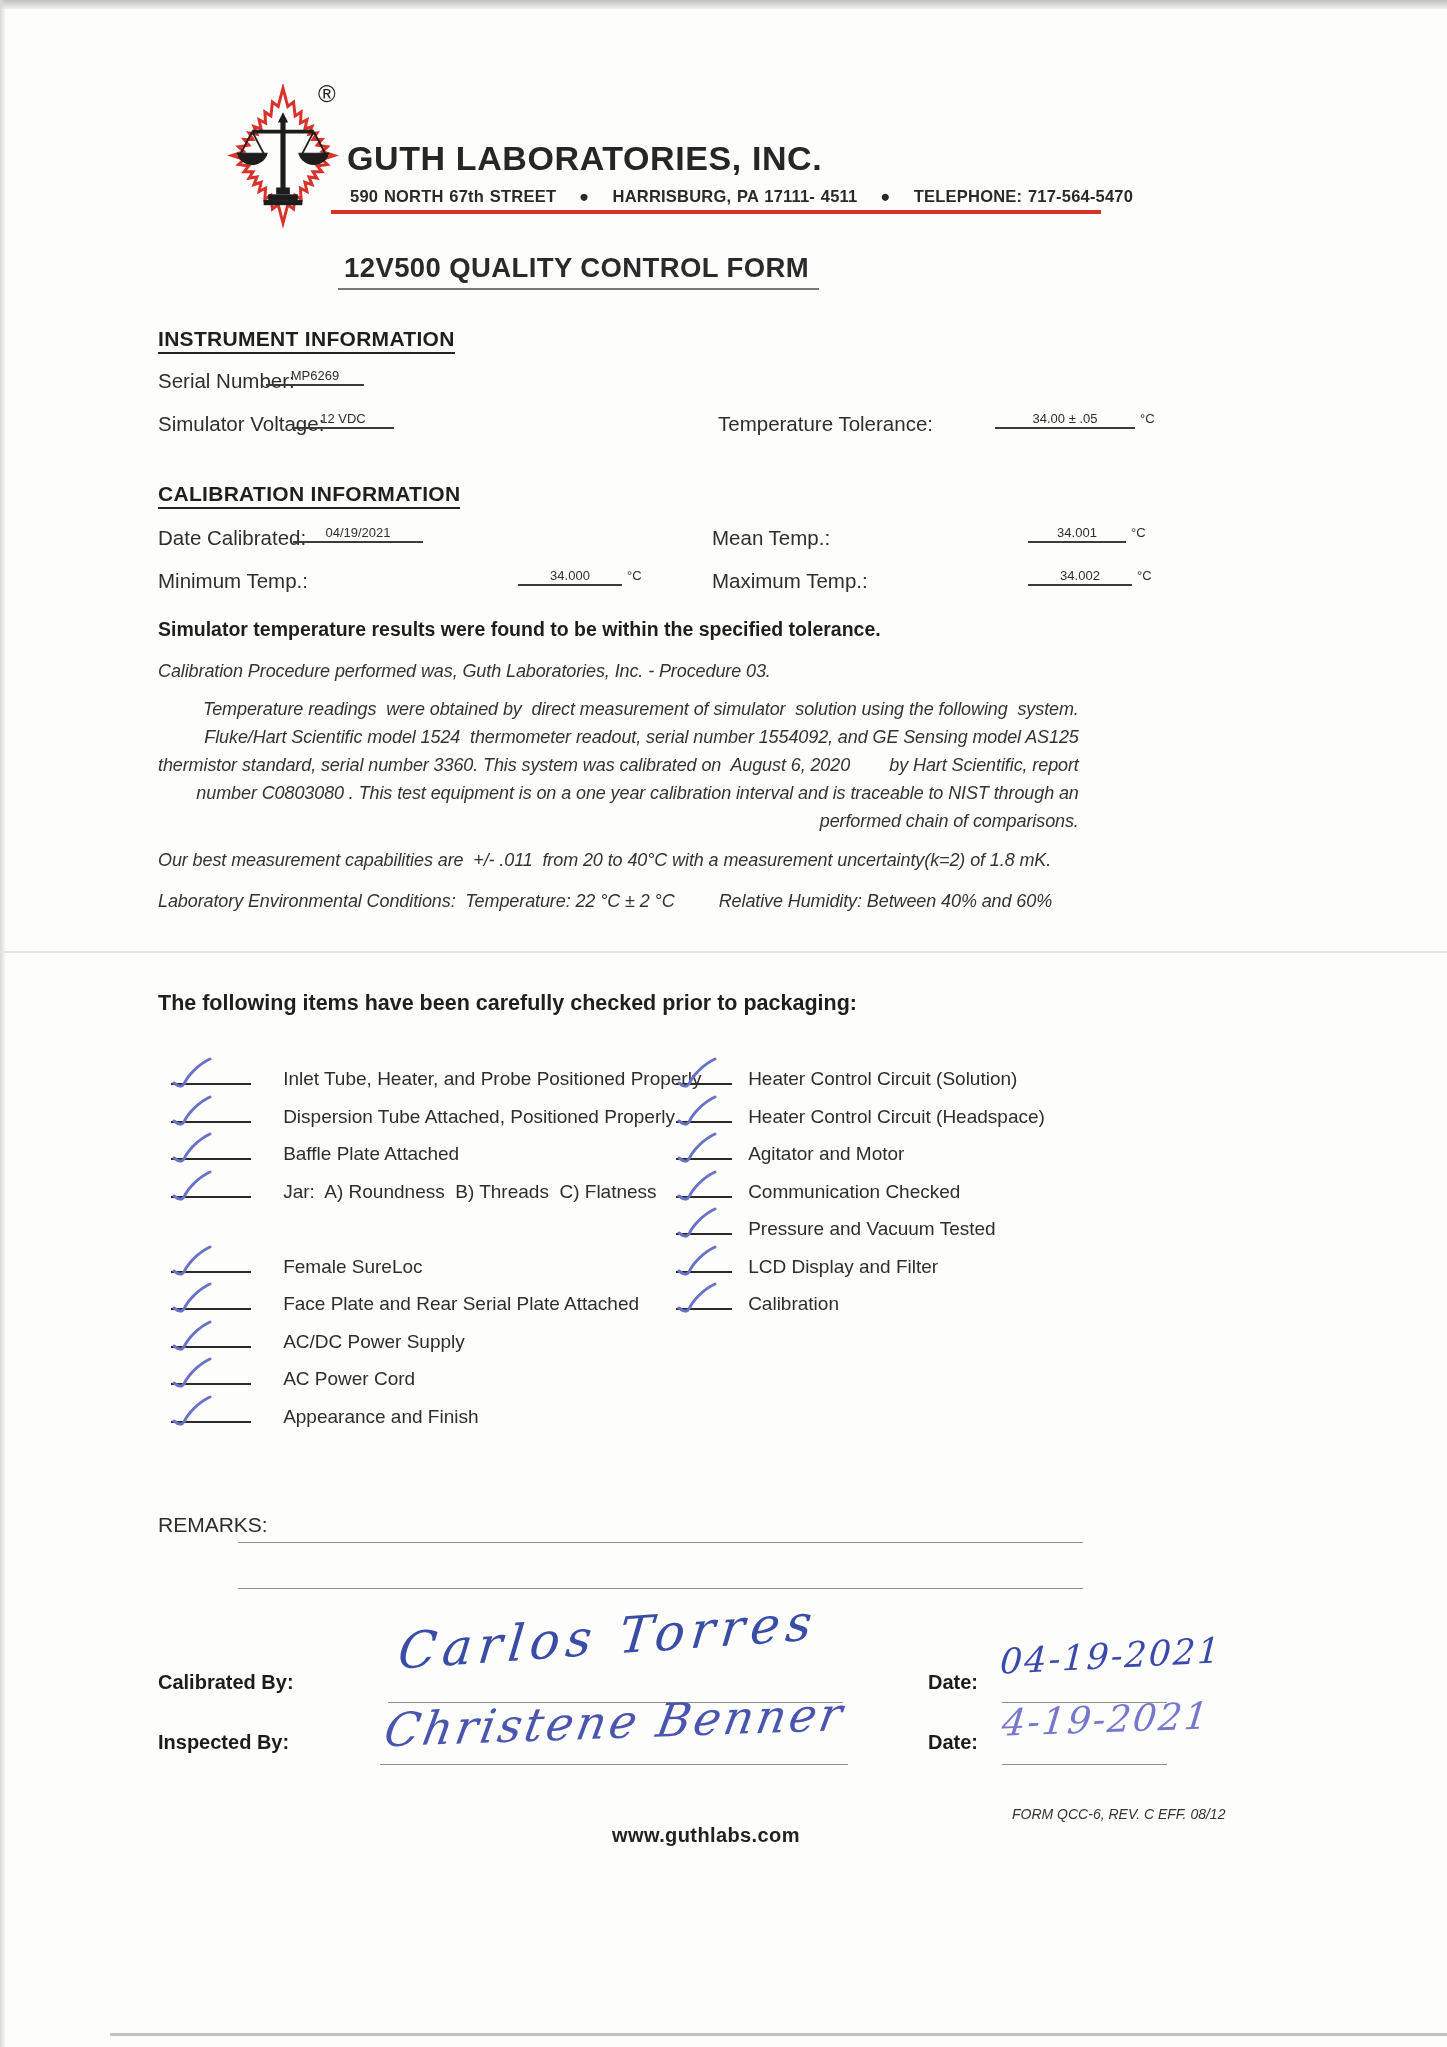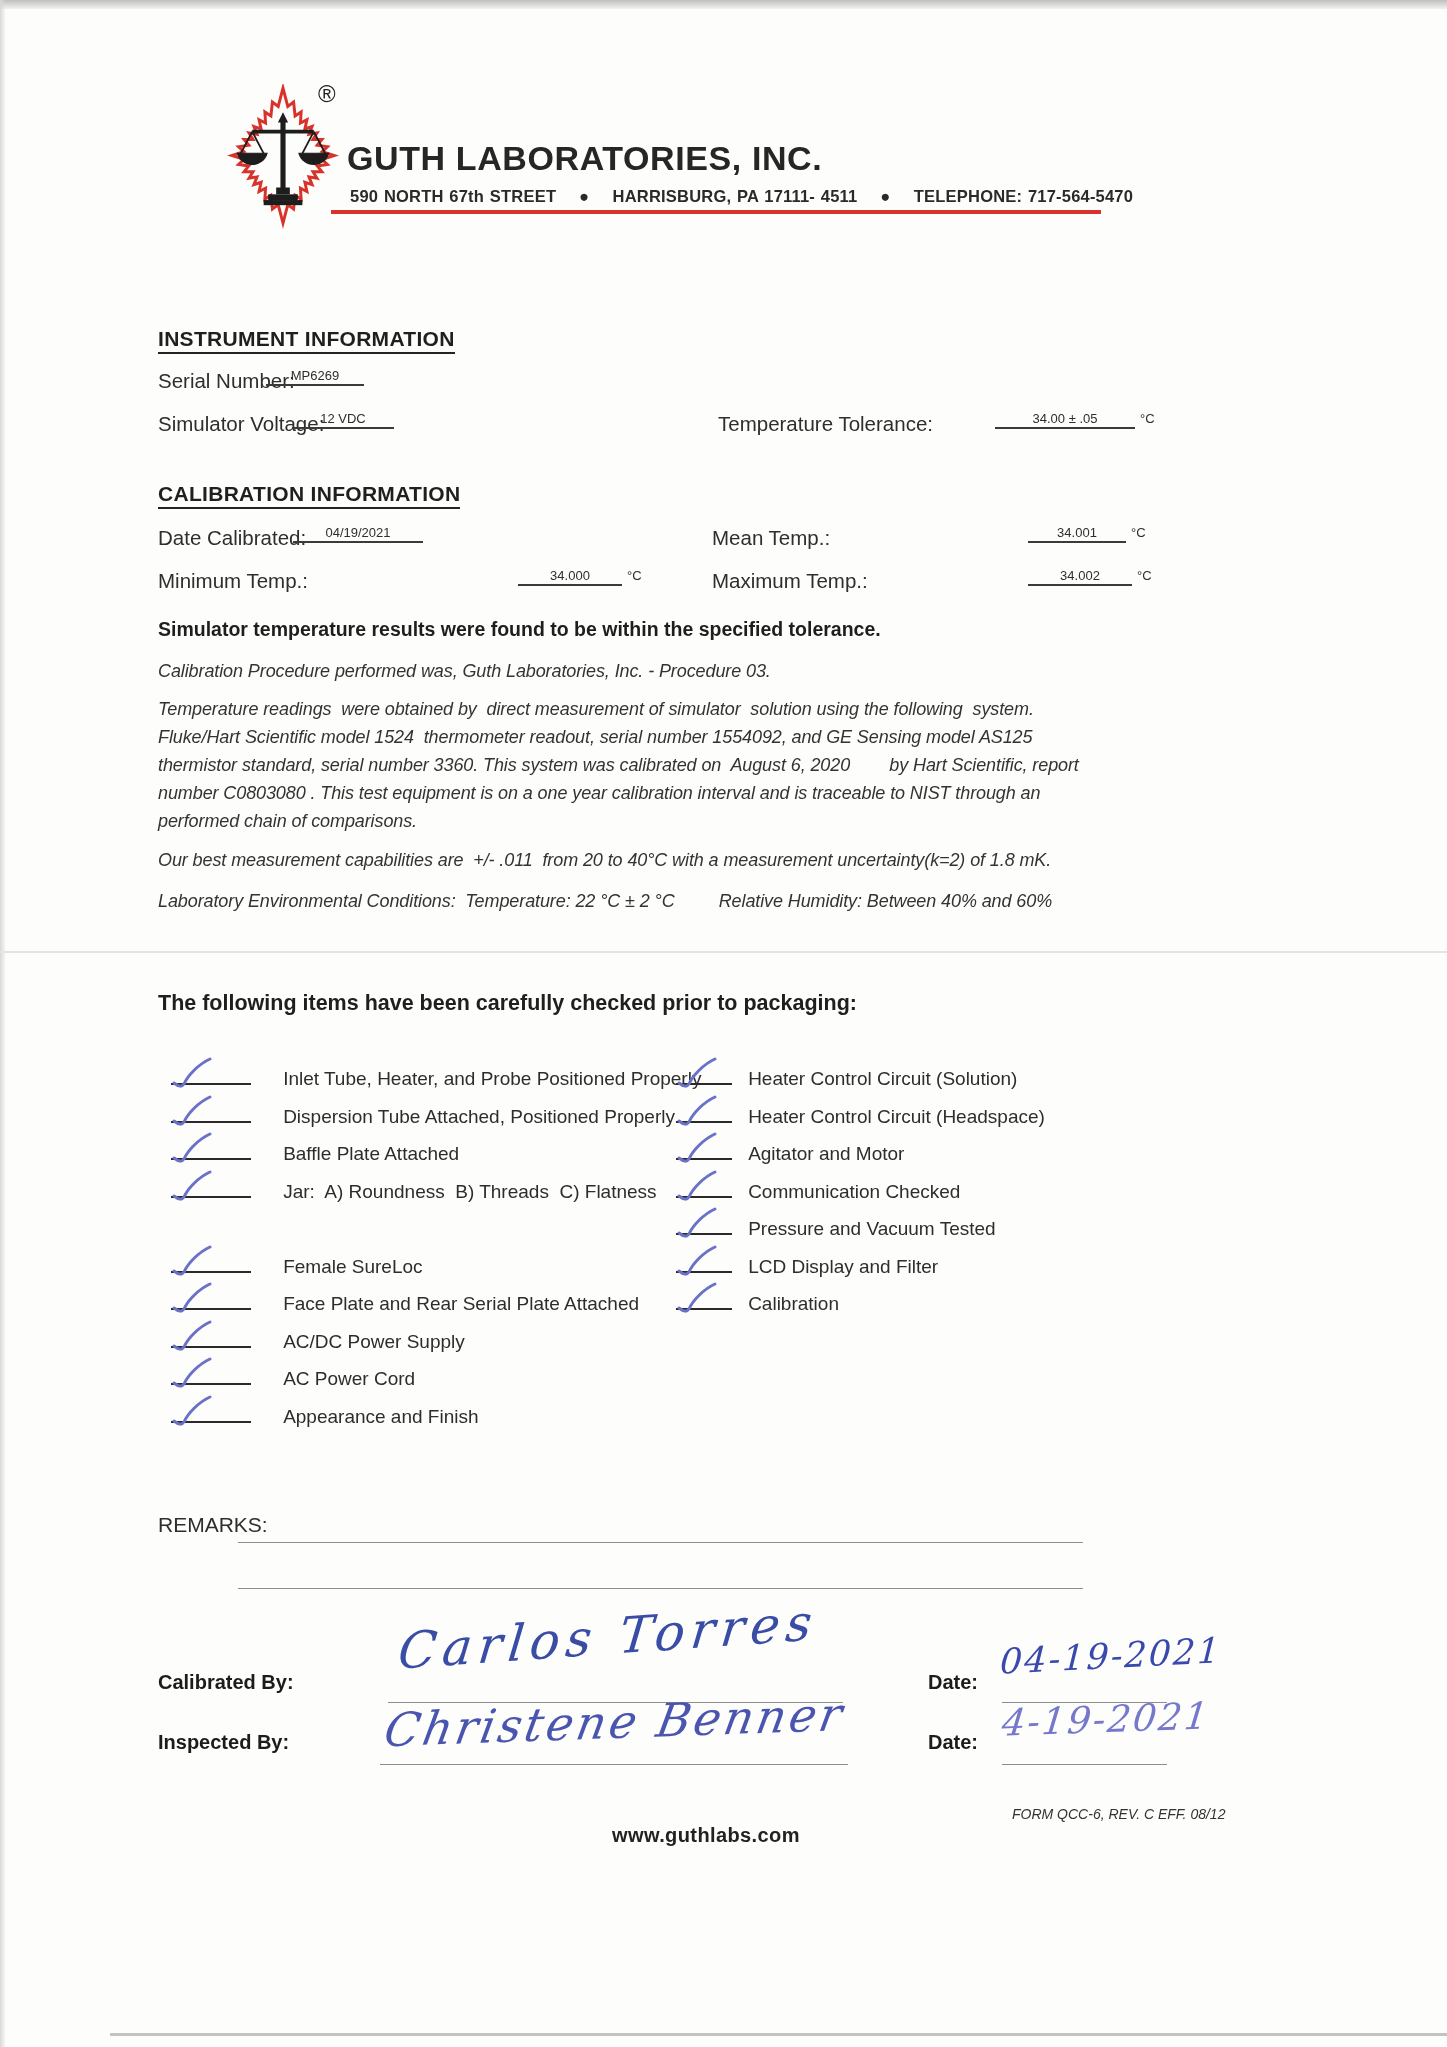--- a/index.html
+++ b/index.html
@@ -19,21 +19,21 @@
   .form-title{font-size:27.5px;font-weight:bold;letter-spacing:.4px;color:#2a2a2a;
               border-bottom:2px solid #787876;padding:0 10px 4px 6px;white-space:nowrap;}
   
   .sec-h{font-size:21px;font-weight:bold;letter-spacing:.3px;color:#1f1f1f;
          border-bottom:2.5px solid #242424;padding-bottom:1px;white-space:nowrap;}
   .lbl{font-size:20.5px;color:#2e2e2e;white-space:nowrap;}
   .fv{white-space:nowrap;font-size:13px;color:#2e2e2e;}
   .uval{display:inline-block;border-bottom:2px solid #3b3b3b;text-align:center;padding:0 6px 1px 6px;}
   .unit{margin-left:5px;}
   .stmt-bold{font-size:19.5px;font-weight:bold;color:#1e1e1e;white-space:pre;}
-  .ital{font-style:italic;font-size:18px;color:#333;white-space:pre;letter-spacing:-0.1px;}
+  .ital{font-style:italic;font-size:18px;color:#333;white-space:pre;letter-spacing:-0.1px;text-align:right;}
   .ital-line{height:28px;}
   
   .chk-head{font-size:21.5px;font-weight:bold;color:#1f1f1f;white-space:nowrap;}
   .chk-row{position:absolute;font-size:19px;color:#2d2d2d;white-space:pre;}
   .chk-line{display:inline-block;position:relative;border-bottom:2px solid #2a2a2a;height:13px;}
   .wL{width:80px;margin-right:32px;}
   .wR{width:56px;margin-right:16px;}
   .chk-mark{position:absolute;left:0px;bottom:-7px;width:42px;height:32px;overflow:visible;}
   
   .thin-line{border-bottom:1.6px solid #8d8d8b;height:0;}
@@ -71,20 +71,21 @@
       <rect x="44" y="90" width="12" height="6" stroke="none"></rect>
       <rect x="37" y="96" width="26" height="5" stroke="none"></rect>
       <rect x="33" y="101" width="34" height="4.5" stroke="none"></rect>
     </g>
   </svg>
   <span class="abs regmark" style="left:318px;top:80px;">®</span>
   <div class="abs company" style="left:347px;top:139px;">GUTH LABORATORIES, INC.</div>
   <div class="abs address" style="left:350px;top:187px;">590 NORTH 67th STREET    ●    HARRISBURG, PA 17111- 4511    ●    TELEPHONE: 717-564-5470</div>
   <div class="abs red-rule" style="left:331px;top:210px;width:770px;"></div>
 
+  <div class="abs form-title" style="left:338px;top:252px;">12V500 QUALITY CONTROL FORM</div>
 
   <div class="abs sec-h" style="left:158px;top:327px;">INSTRUMENT INFORMATION</div>
 
   <div class="abs lbl" style="left:158px;top:369px;">Serial Number:</div>
   <div class="abs fv" style="left:266px;top:368px;">
     <span class="uval" style="min-width:86px;">MP6269</span>
   </div>
 
   <div class="abs lbl" style="left:158px;top:412px;">Simulator Voltage:</div>
   <div class="abs fv" style="left:292px;top:411px;">

